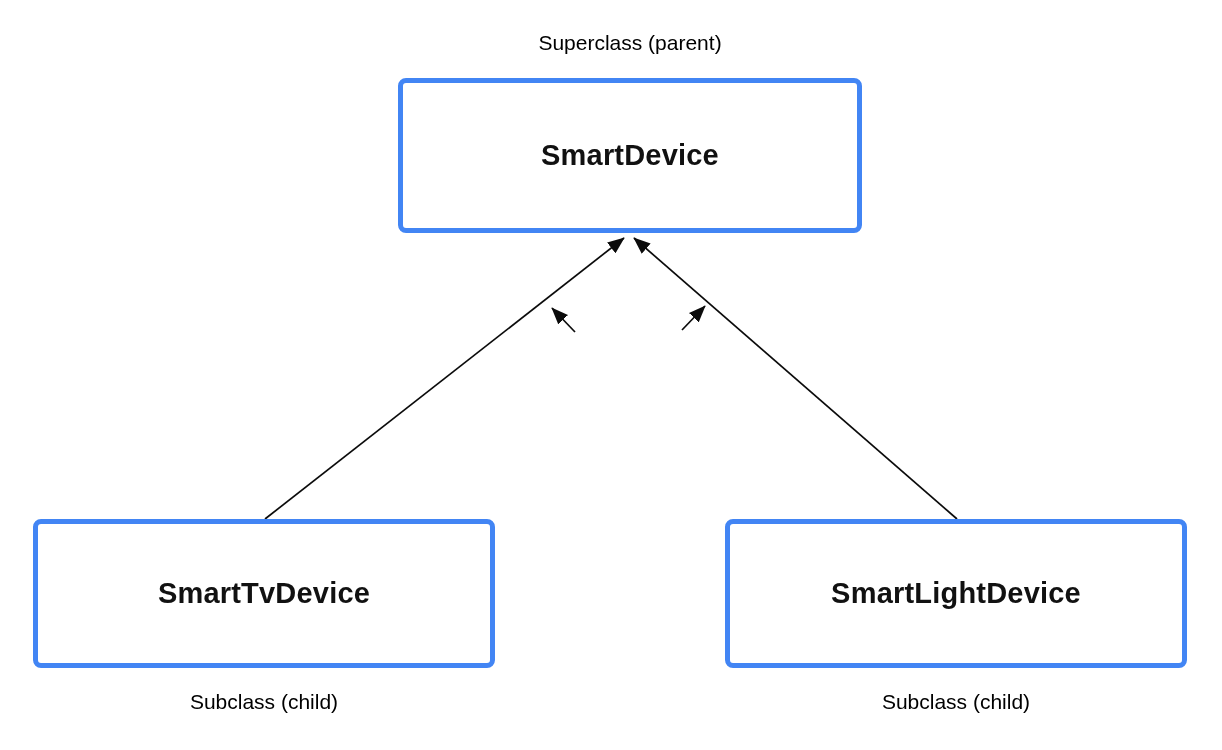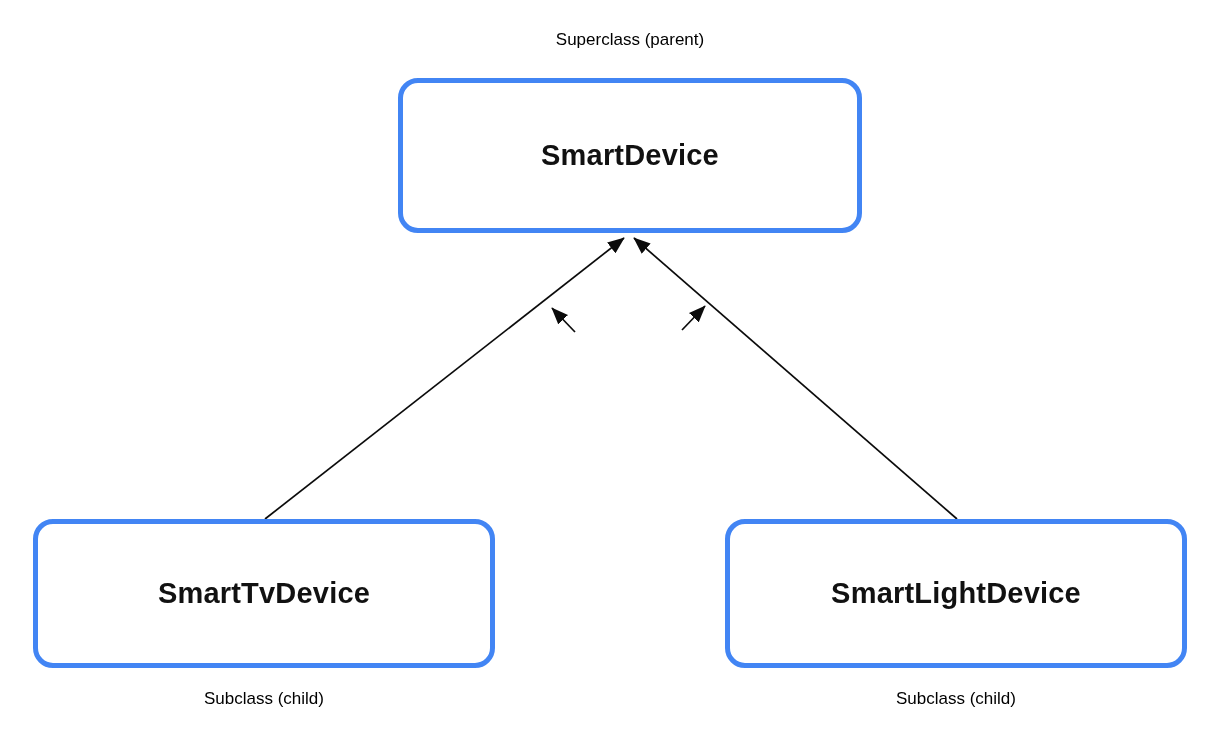--- a/index.html
+++ b/index.html
@@ -19,40 +19,40 @@
     position: absolute;
     inset: 0;
     width: 1222px;
     height: 750px;
   }
 
   .class-box {
     position: absolute;
     background: #ffffff;
     border: 5px solid var(--accent);
-    border-radius: 20px;
+    border-radius: 8px;
     display: flex;
     align-items: center;
     justify-content: center;
   }
   .class-box .class-name {
     font-size: 29px;
     font-weight: 700;
     color: #111111;
     letter-spacing: 0.2px;
   }
 
   #superclass-box   { left: 398px; top: 78px;  width: 464px; height: 155px; }
   #subclass-tv-box  { left: 33px;  top: 519px; width: 462px; height: 149px; }
   #subclass-light-box { left: 725px; top: 519px; width: 462px; height: 149px; }
 
   .caption {
     position: absolute;
     text-align: center;
-    font-size: 17px;
+    font-size: 21px;
     color: #000000;
     line-height: 1.2;
   }
   #superclass-caption     { left: 398px; top: 30px;  width: 464px; }
   #inheritance-caption    { left: 505px; top: 333px; width: 250px; }
   #subclass-tv-caption    { left: 33px;  top: 689px; width: 462px; }
   #subclass-light-caption { left: 725px; top: 689px; width: 462px; }
 </style>
 </head>
 <body>

